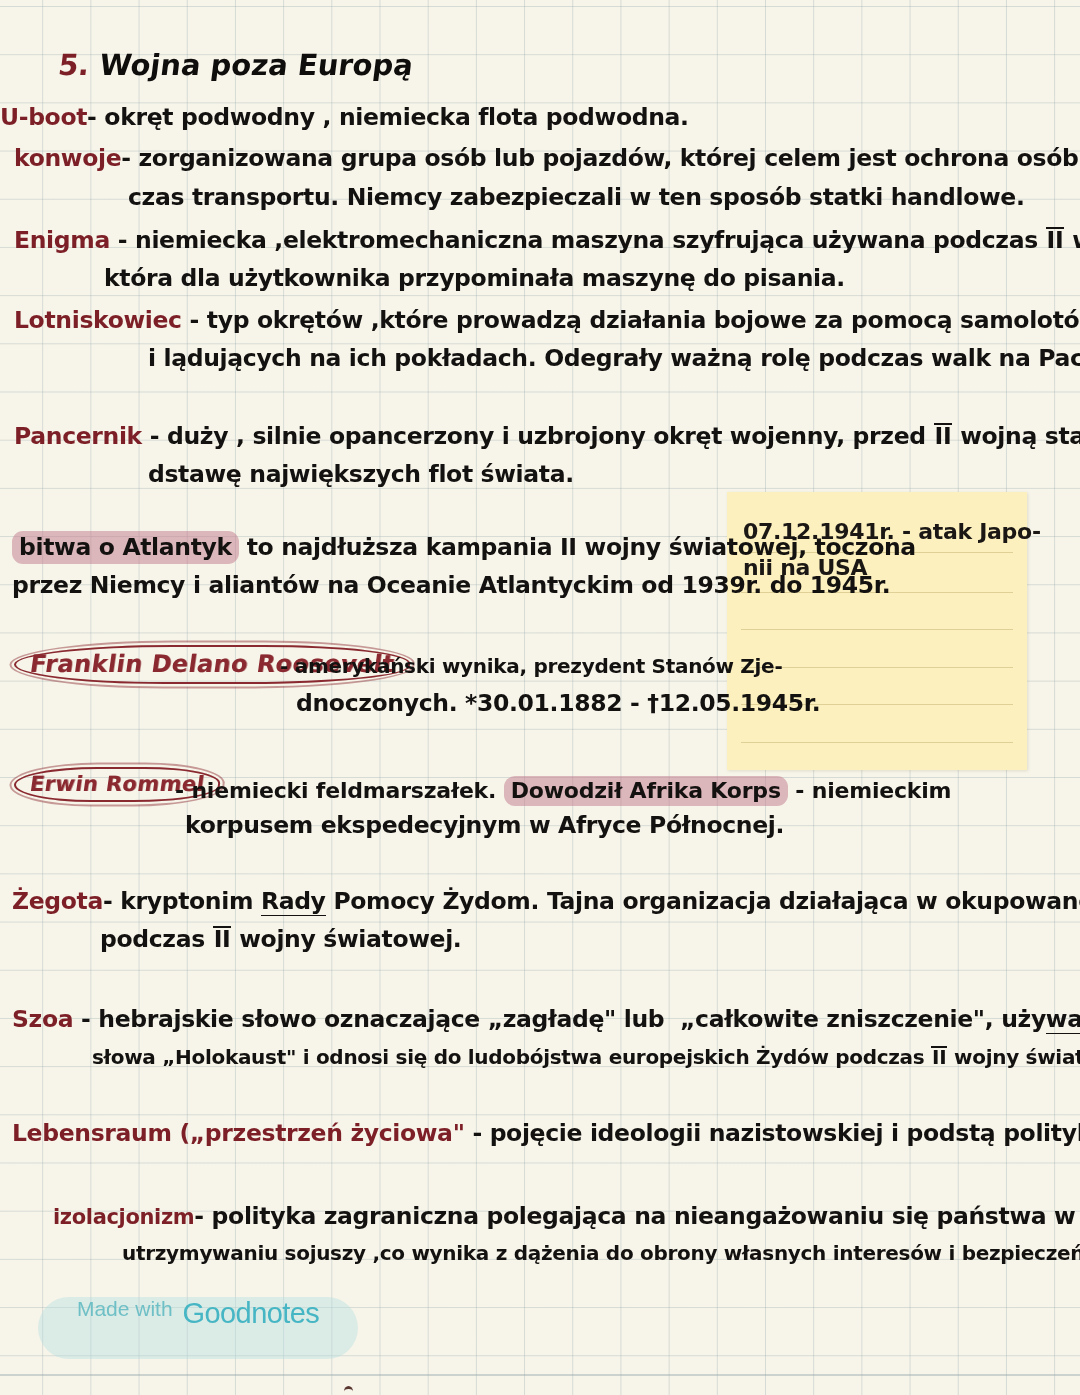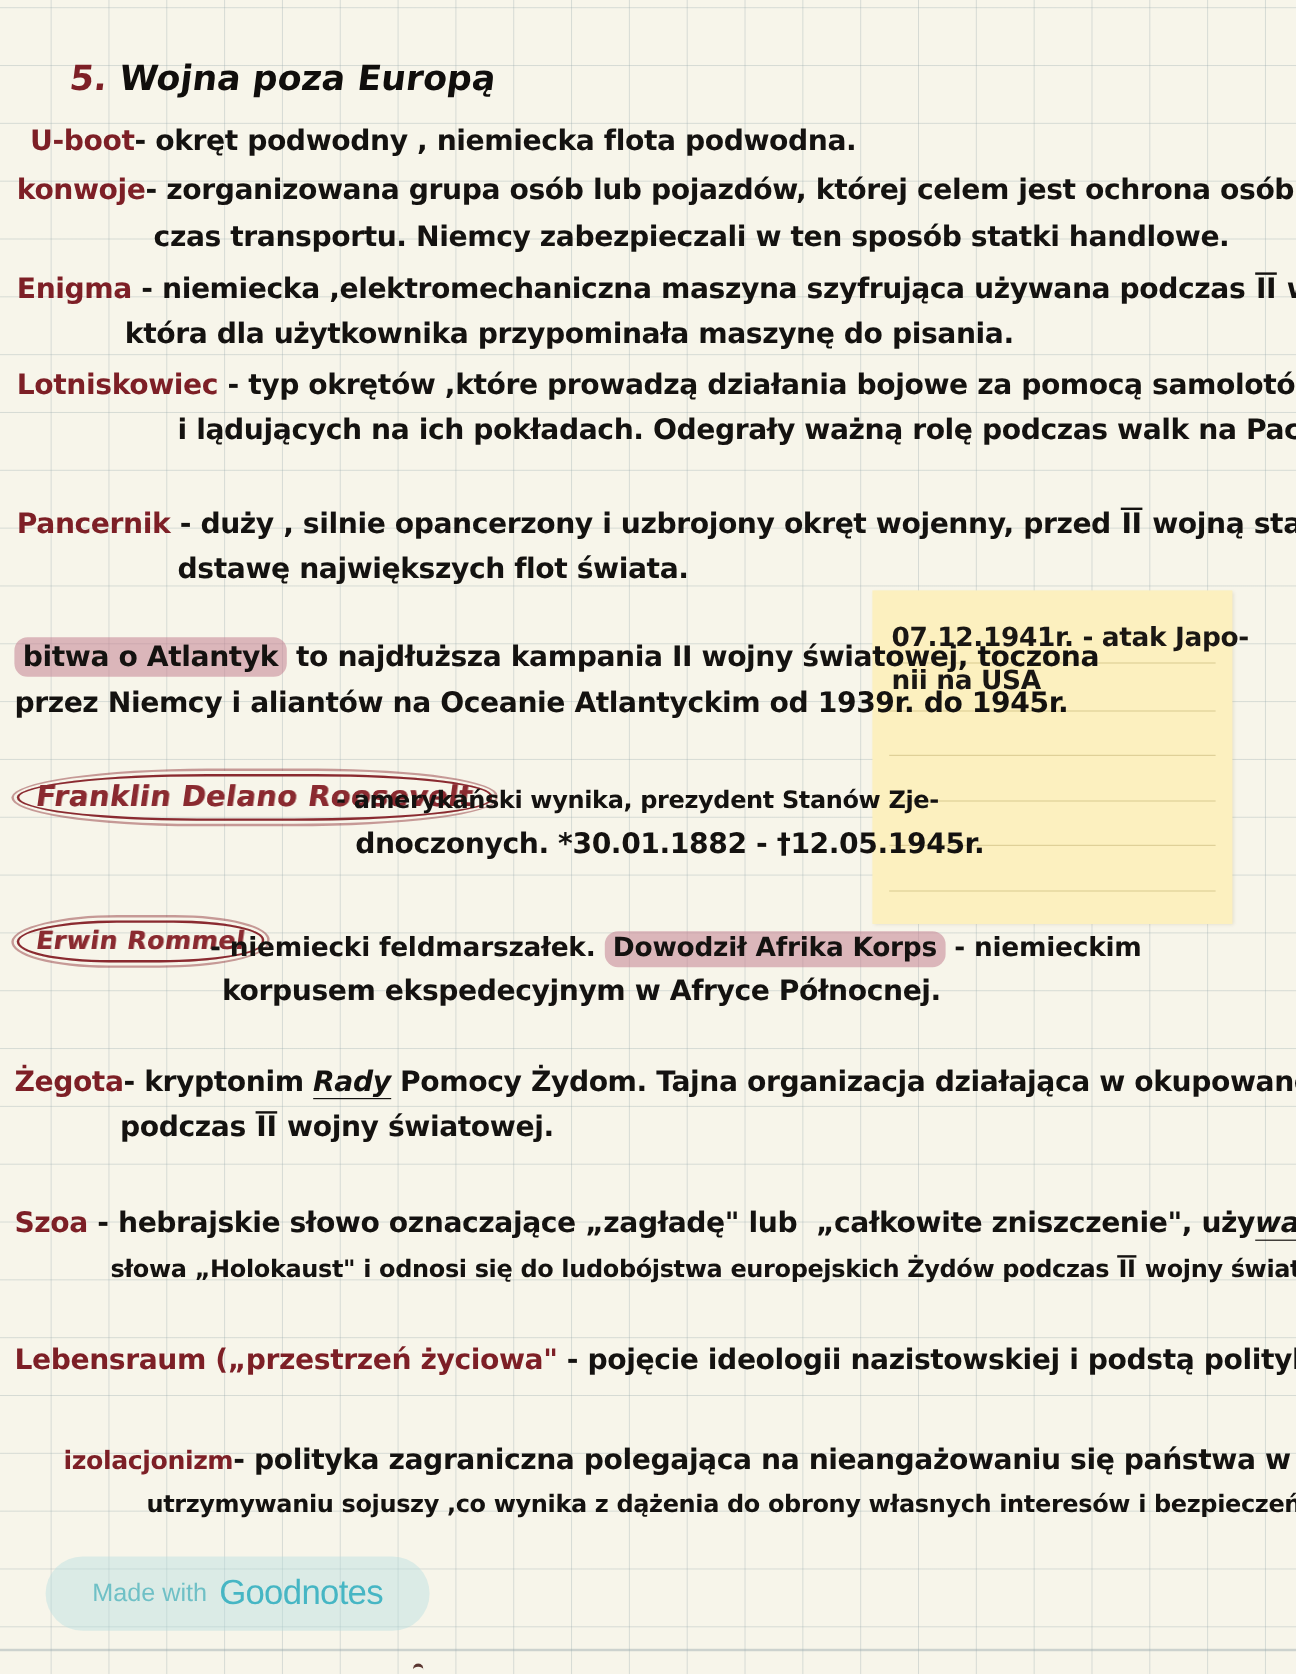--- a/index.html
+++ b/index.html
@@ -74,21 +74,21 @@
   }
 
   
   .rn {
     border-top: 2px solid currentColor;
     padding: 0 1px;
     font-weight: 700;
     display: inline-block;
     line-height: 0.98;
   }
-  .ul { border-bottom: 1.6px solid currentColor; font-style: italic; }
+  .ul { border-bottom: 1.6px solid currentColor; }
 
   
   .hl {
     background: rgba(196,130,145,0.55);
     border-radius: 11px;
     padding: 2px 7px 3px 7px;
     box-decoration-break: clone;
     -webkit-box-decoration-break: clone;
   }
 
@@ -141,21 +141,21 @@
   
   #watermark {
     position: absolute;
     left: 38px;
     top: 1297px;
     width: 320px;
     height: 62px;
     background: rgba(180,222,224,0.42);
     border-radius: 31px;
     display: flex;
-    align-items: center;
+    align-items: flex-start;
     justify-content: center;
   }
   #watermark .made {
     font-family: "Liberation Sans", sans-serif;
     font-size: 21px;
     color: #6fc0c6;
     margin-right: 10px;
     letter-spacing: 0px;
   }
   #watermark .gn {
@@ -180,21 +180,21 @@
 <body>
 
 <div id="page">
 
   <div id="fold-line"></div>
 
   <div id="title-row">
     <span class="num">5.</span><span class="ttl"> <span>Wojna poza Europą</span></span>
   </div>
 
-  <div class="line" style="left:25px; top:104px;"><span class="term">U-boot</span><span>-</span> <span>okręt podwodny , niemiecka flota podwodna.</span></div>
+  <div class="line" style="left:0; top:104px;"><span class="term">U-boot</span><span>-</span> <span>okręt podwodny , niemiecka flota podwodna.</span></div>
 
   <div class="line" style="left:14px; top:145px;"><span class="term">konwoje</span><span>-</span> <span>zorganizowana grupa osób lub pojazdów, której celem jest ochrona osób lub mienia pod-</span></div>
   <div class="line" style="left:128px; top:184px;">czas transportu. Niemcy zabezpieczali w ten sposób statki handlowe.</div>
 
   <div class="line" style="left:14px; top:227px;"><span class="term">Enigma</span> <span>-</span> <span>niemiecka ,elektromechaniczna maszyna szyfrująca używana podczas <span class="rn">II</span> wojny światowej ,</span></div>
   <div class="line" style="left:104px; top:265px;">która dla użytkownika przypominała maszynę do pisania.</div>
 
   <div class="line" style="left:14px; top:307px;"><span class="term">Lotniskowiec</span> <span>-</span> <span>typ okrętów ,które prowadzą działania bojowe za pomocą samolotów startujących</span></div>
   <div class="line" style="left:148px; top:345px;">i lądujących na ich pokładach. Odegrały ważną rolę podczas walk na Pacyfiku w tra-</div>
 

